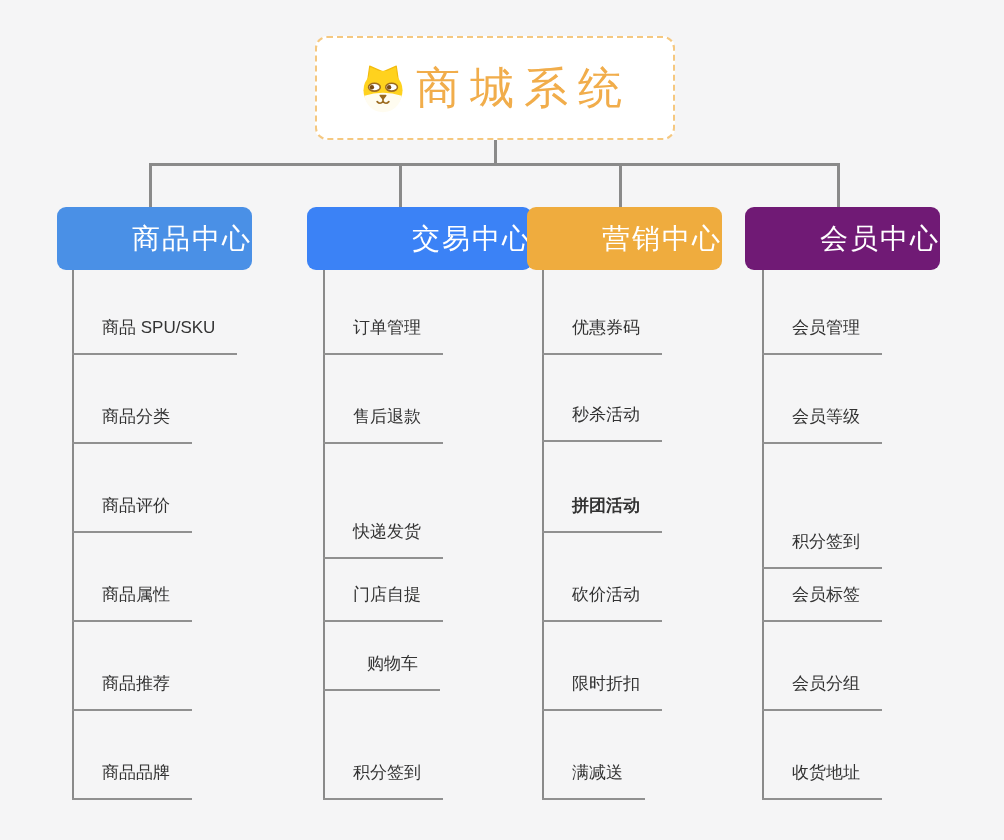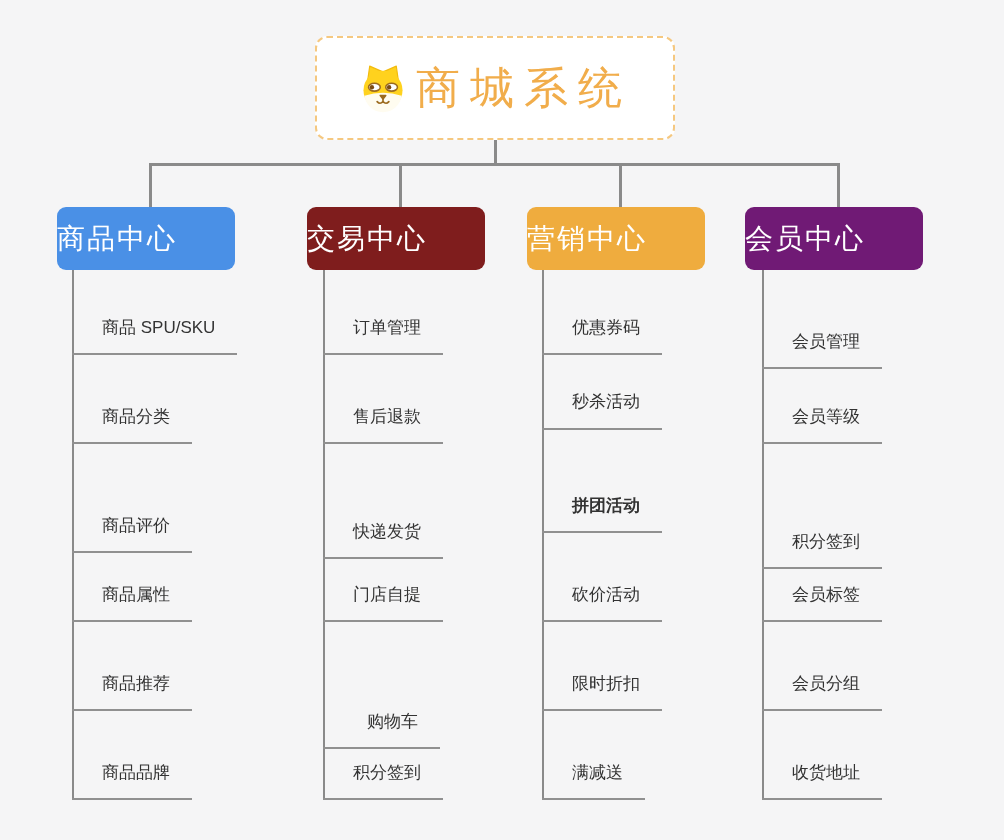--- a/index.html
+++ b/index.html
@@ -23,23 +23,23 @@
   .root-title { font-size: 44px; letter-spacing: 10px; color: #F1AD4B; white-space: nowrap; }
   .dog-icon { width: 50px; height: 50px; display: inline-block; flex: 0 0 auto; }
   .dog-icon svg { width: 100%; height: 100%; display: block; }
 
   
   .conn { position: absolute; background: #8A8A8A; }
   .col-line { position: absolute; width: 2px; background: #8A8A8A; }
 
   
   .branch-box {
-    position: absolute; top: 207px; height: 63px; width: 178px;
+    position: absolute; top: 207px; height: 63px; width: 195px;
     border-radius: 9px;
-    display: flex; align-items: center; justify-content: flex-start;
+    display: flex; align-items: center; justify-content: flex-end;
   }
   .branch-label { color: #ffffff; font-size: 28px; letter-spacing: 2px; white-space: nowrap; }
 
   
   .leaf {
     position: absolute; display: inline-block; white-space: nowrap;
     font-size: 17px; color: #333333; line-height: 38px;
     padding: 0 22px 6px 30px;
     border-bottom: 2px solid #909090;
   }
@@ -72,51 +72,51 @@
   <div class="conn" style="left:148.5px; top:163px; width:689.5px; height:3px;"></div>
 
   <div id="branches">
       <div class="conn" style="left: 148.5px; top: 163px; width: 3px; height: 44px;"></div>
       <div class="branch-box" style="left: 57px; background: rgb(74, 144, 230);">
         <span class="branch-label">商品中心</span>
       </div>
       <div class="col-line" style="left: 72px; top: 270px; height: 530px;"></div>
       <div class="leaf" style="left: 72px; top: 309px;">商品 SPU/SKU</div>
       <div class="leaf" style="left: 72px; top: 398px;">商品分类</div>
-      <div class="leaf" style="left: 72px; top: 487px; margin-top: 20px;">商品评价</div>
+      <div class="leaf" style="left: 72px; top: 487px;">商品评价</div>
       <div class="leaf" style="left: 72px; top: 576px;">商品属性</div>
       <div class="leaf" style="left: 72px; top: 665px;">商品推荐</div>
       <div class="leaf" style="left: 72px; top: 754px;">商品品牌</div>
       <div class="conn" style="left: 398.5px; top: 163px; width: 3px; height: 44px;"></div>
-      <div class="branch-box" style="left: 307px; background: #7f1d1d;">
+      <div class="branch-box" style="left: 307px; background: #3b82f6; padding-left: 30px;">
         <span class="branch-label">交易中心</span>
       </div>
       <div class="col-line" style="left: 323px; top: 270px; height: 530px;"></div>
       <div class="leaf" style="left: 323px; top: 309px;">订单管理</div>
       <div class="leaf" style="left: 323px; top: 398px;">售后退款</div>
       <div class="leaf" style="left: 323px; top: 487px; margin-top: 26px;">快递发货</div>
       <div class="leaf" style="left: 323px; top: 576px;">门店自提</div>
-      <div class="leaf" style="left: 323px; top: 703px; padding-left: 44px;">购物车</div>
+      <div class="leaf" style="left: 323px; top: 645px; padding-left: 44px;">购物车</div>
       <div class="leaf" style="left: 323px; top: 754px;">积分签到</div>
       <div class="conn" style="left: 618.5px; top: 163px; width: 3px; height: 44px;"></div>
       <div class="branch-box" style="left: 527px; background: rgb(239, 172, 62);">
         <span class="branch-label">营销中心</span>
       </div>
       <div class="col-line" style="left: 542px; top: 270px; height: 530px;"></div>
       <div class="leaf" style="left: 542px; top: 309px;">优惠券码</div>
-      <div class="leaf" style="left: 542px; top: 384px; font-family: Liberation Mono, monospace;">秒杀活动</div>
+      <div class="leaf" style="left: 542px; top: 396px;">秒杀活动</div>
       <div class="leaf" style="left: 542px; top: 487px; font-weight: bold;">拼团活动</div>
       <div class="leaf" style="left: 542px; top: 576px;">砍价活动</div>
       <div class="leaf" style="left: 542px; top: 665px;">限时折扣</div>
       <div class="leaf" style="left: 542px; top: 754px;">满减送</div>
       <div class="conn" style="left: 836.5px; top: 163px; width: 3px; height: 44px;"></div>
       <div class="branch-box" style="left: 745px; background: #701a75;">
         <span class="branch-label">会员中心</span>
       </div>
       <div class="col-line" style="left: 762px; top: 270px; height: 530px;"></div>
-      <div class="leaf" style="left: 762px; top: 323px;">会员管理</div>
+      <div class="leaf" style="left: 762px; top: 309px;">会员管理</div>
       <div class="leaf" style="left: 762px; top: 398px;">会员等级</div>
       <div class="leaf" style="left: 762px; top: 487px; margin-top: 36px;">积分签到</div>
       <div class="leaf" style="left: 762px; top: 576px;">会员标签</div>
       <div class="leaf" style="left: 762px; top: 665px;">会员分组</div>
       <div class="leaf" style="left: 762px; top: 754px;">收货地址</div>
     </div>
 </div>
 
 </body></html>

